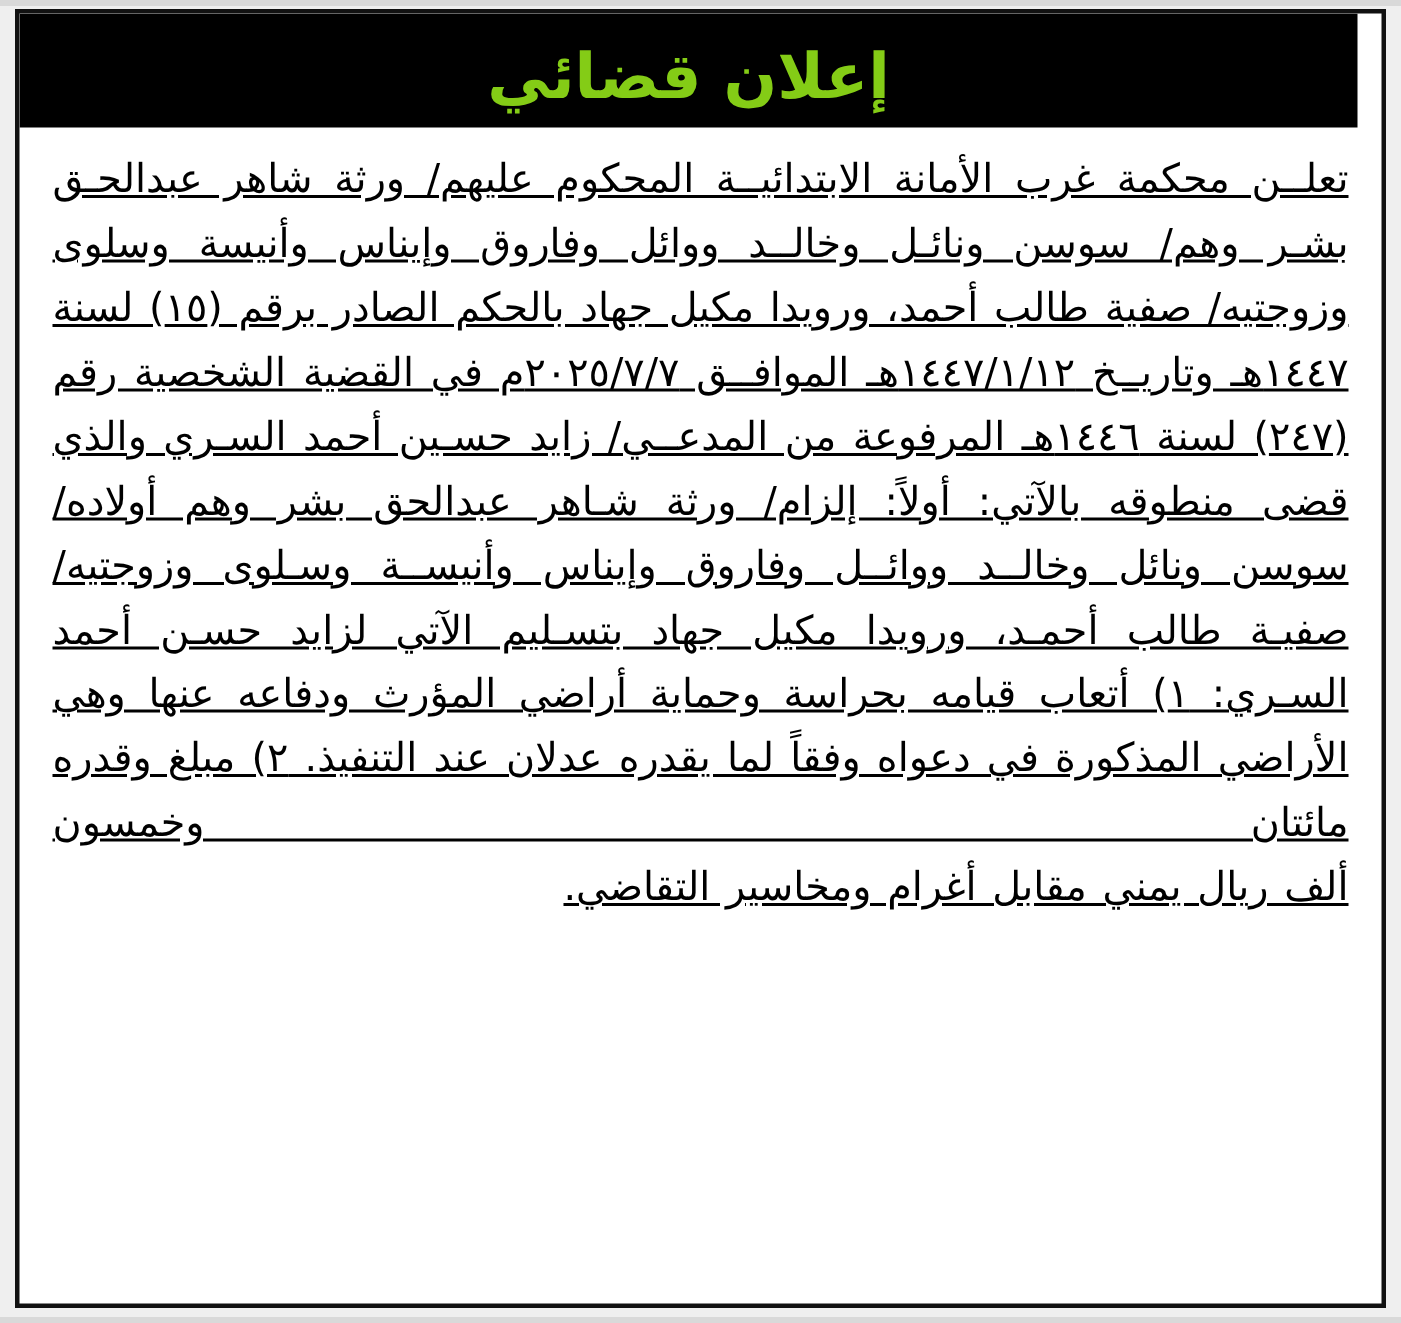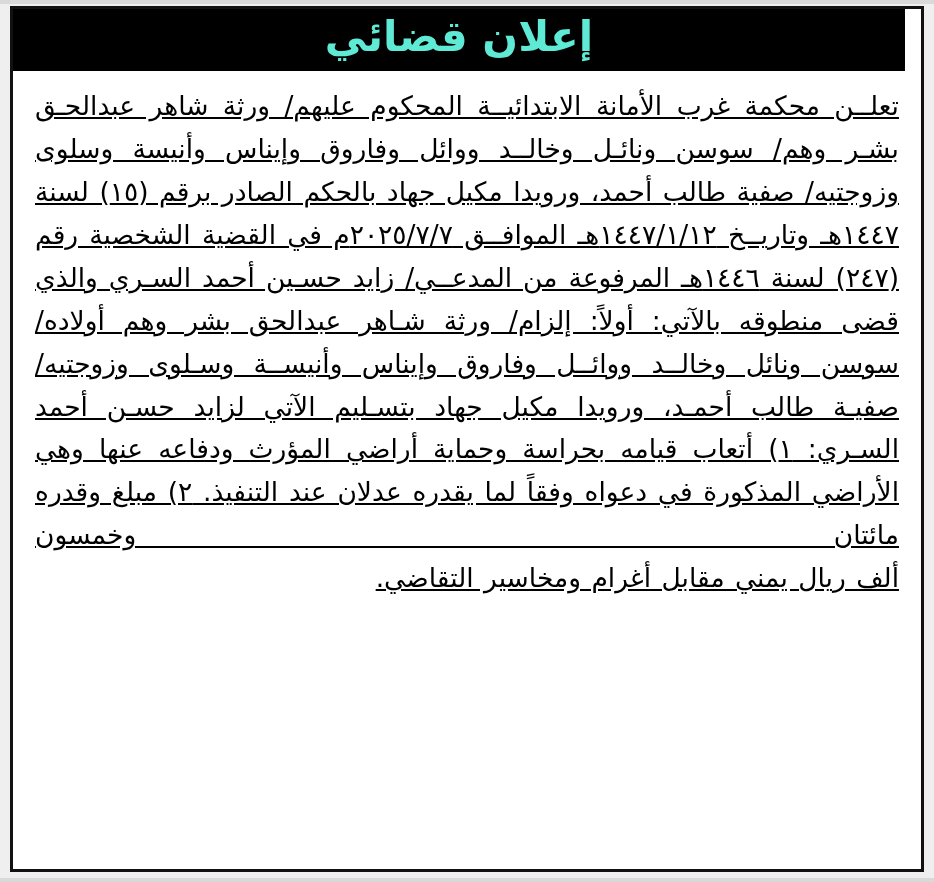--- a/index.html
+++ b/index.html
@@ -25,23 +25,23 @@
     width: 100%;
     height: 100%;
     background: #ffffff;
     box-sizing: border-box;
     border: 3px solid #111111;
     padding: 0;
     overflow: hidden;
   }
   .title-bar {
     background: #000000;
-    color: #5eead4;
+    color: #84cc16;
     text-align: center;
-    padding: 6px 0 12px 0;
+    padding: 20px 0 12px 0;
     margin: 0 16px 4px 0;
   }
   .title-bar .title-text {
     font-family: "DejaVu Sans", "Liberation Sans", sans-serif;
     font-size: 42px;
     font-weight: bold;
     letter-spacing: 1px;
     line-height: 1.05;
     display: block;
   }

